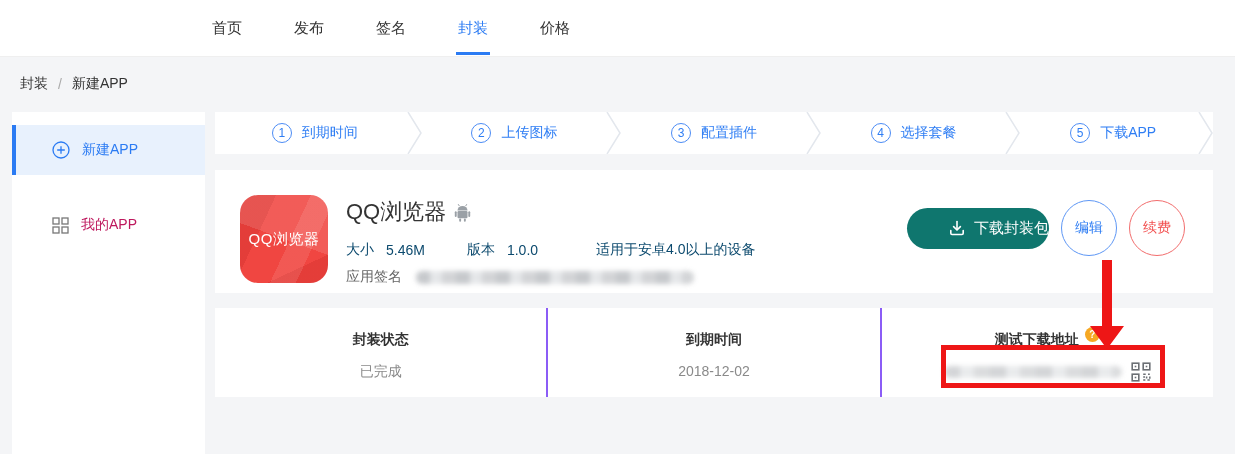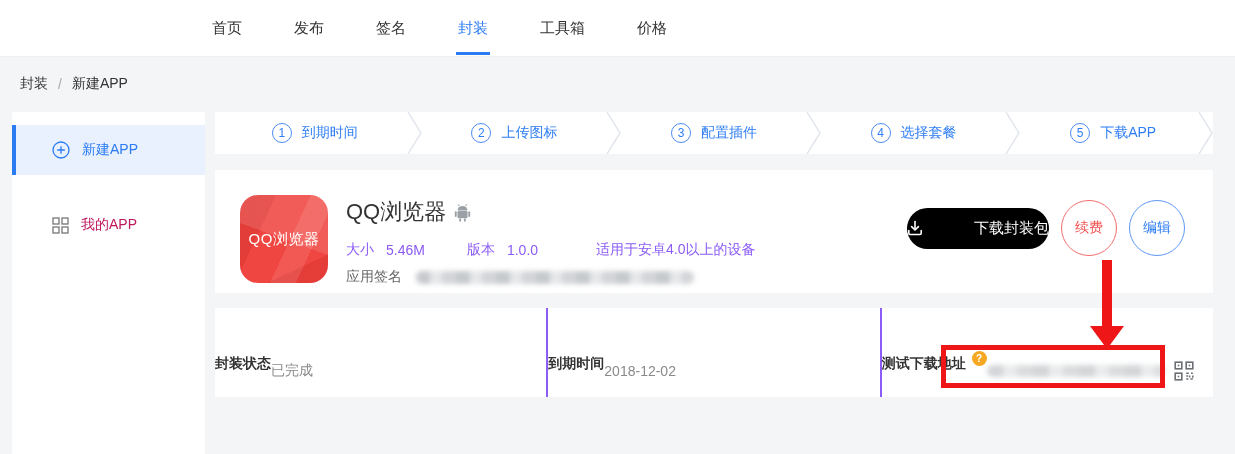--- a/index.html
+++ b/index.html
@@ -36,37 +36,37 @@
     background:
       linear-gradient(200deg, rgba(255,255,255,.12) 0 50%, transparent 50%),
       linear-gradient(115deg, rgba(170,20,20,.18) 0 28%, transparent 28% 55%, rgba(255,255,255,.10) 55% 75%, transparent 75%),
       linear-gradient(335deg, rgba(160,10,10,.15) 0 22%, transparent 22%),
       #f04641;
     display:flex; align-items:center; justify-content:center; }
   .app-icon span { color:#fff; font-size:15px; letter-spacing:.5px; }
   .app-info { margin-left:18px; padding-top:2px; }
   .title-row { display:flex; align-items:center; gap:8px; }
   .app-title { font-size:22px; font-weight:400; color:#333; }
-  .meta-row { display:flex; align-items:center; margin-top:14px; font-size:14px; color:#8b5cf6; }
+  .meta-row { display:flex; align-items:center; margin-top:14px; font-size:14px; color:#0c4a6e; }
   .meta-row .lbl { margin-right:12px; }
   .meta-row .gap { width:42px; }
   .meta-row .gap-lg { width:58px; }
   .sig-row { display:flex; align-items:center; margin-top:9px; font-size:14px; color:#666; }
   .blur-block { height:13px; border-radius:6px; filter:blur(2.5px); opacity:.8;
     background:repeating-linear-gradient(90deg,#b9bcc0 0 14px,#dfe1e4 14px 26px,#c8cacd 26px 40px); }
   .sig-blur { width:278px; margin-left:14px; }
   .actions { margin-left:auto; display:flex; align-items:center; gap:12px; padding-top:5px; }
-  .btn-primary { display:flex; align-items:center; justify-content:space-between; gap:9px; width:142px; height:41px; border:none; border-radius:21px; background:#000000; color:#fff; font-size:15px; cursor:pointer; font-family:inherit; }
+  .btn-primary { display:flex; align-items:center; justify-content:flex-end; gap:9px; width:142px; height:41px; border:none; border-radius:21px; background:#0f766e; color:#fff; font-size:15px; cursor:pointer; font-family:inherit; }
   .btn-circle { width:56px; height:56px; border-radius:50%; background:#fff; font-size:14px; cursor:pointer; font-family:inherit; }
   .btn-circle.blue { border:1px solid #5e97f5; color:#2b7bf3; }
   .btn-circle.red  { border:1px solid #f26d6d; color:#f25050; }
 
   
   .status-panel { position:absolute; left:215px; top:308px; width:998px; height:89px; background:#fff; display:flex; }
-  .stat-col { flex:1; display:flex; flex-direction:row; align-items:center; padding-top:23px; }
+  .stat-col { flex:1; display:flex; flex-direction:column; align-items:center; padding-top:23px; }
   .stat-col + .stat-col { border-left:2px solid #8b5cf6; }
   .stat-title { font-size:14px; font-weight:bold; color:#333; display:flex; align-items:flex-start; gap:6px; }
   .stat-value { margin-top:14px; font-size:14px; color:#8a8a8a; }
   .help-badge { width:15px; height:15px; border-radius:50%; background:#f6a823; color:#fff; font-size:10px; font-weight:bold; display:flex; align-items:center; justify-content:center; margin-top:-4px; cursor:pointer; }
   .url-row { margin-top:13px; display:flex; align-items:center; gap:9px; }
   .url-blur { width:178px; height:12px; background:repeating-linear-gradient(90deg,#c9cbce 0 16px,#e4e6e8 16px 30px,#d2d4d6 30px 46px); }
   .qr-icn { display:flex; cursor:pointer; }
 
   
   .annot-rect { position:absolute; left:941px; top:345px; width:224px; height:43px; border:5px solid #ee1616; z-index:8; pointer-events:none; }
@@ -76,21 +76,20 @@
 <body>
 
 <div class="page">
 
   <div class="header">
     <div class="nav">
       <div class="nav-item">首页</div>
       <div class="nav-item">发布</div>
       <div class="nav-item">签名</div>
       <div class="nav-item active">封装</div>
-      <div class="nav-item">工具箱</div>
       <div class="nav-item">价格</div>
     </div>
   </div>
 
   <div class="breadcrumb">
     <span>封装</span>
     <span class="sep">/</span>
     <span>新建APP</span>
   </div>
 
@@ -192,22 +191,22 @@
       <button class="btn-primary">
         <span style="display:flex">
           <svg width="16" height="16" viewBox="0 0 16 16" fill="none" stroke="#fff" stroke-width="1.6" stroke-linecap="round" stroke-linejoin="round">
             <path d="M8 1.5 v8"></path>
               <path d="M4.6 6.6 L8 10 L11.4 6.6"></path>
               <path d="M1.8 10.5 v2.8 a1.2 1.2 0 0 0 1.2 1.2 h10 a1.2 1.2 0 0 0 1.2 -1.2 v-2.8"></path>
           </svg>
         </span>
         <span>下载封装包</span>
       </button>
+      <button class="btn-circle blue">编辑</button>
       <button class="btn-circle red">续费</button>
-      <button class="btn-circle blue">编辑</button>
     </div>
   </div>
 
   <div class="status-panel">
     <div class="stat-col">
       <div class="stat-title">封装状态</div>
       <div class="stat-value">已完成</div>
     </div>
     <div class="stat-col">
       <div class="stat-title">到期时间</div>

